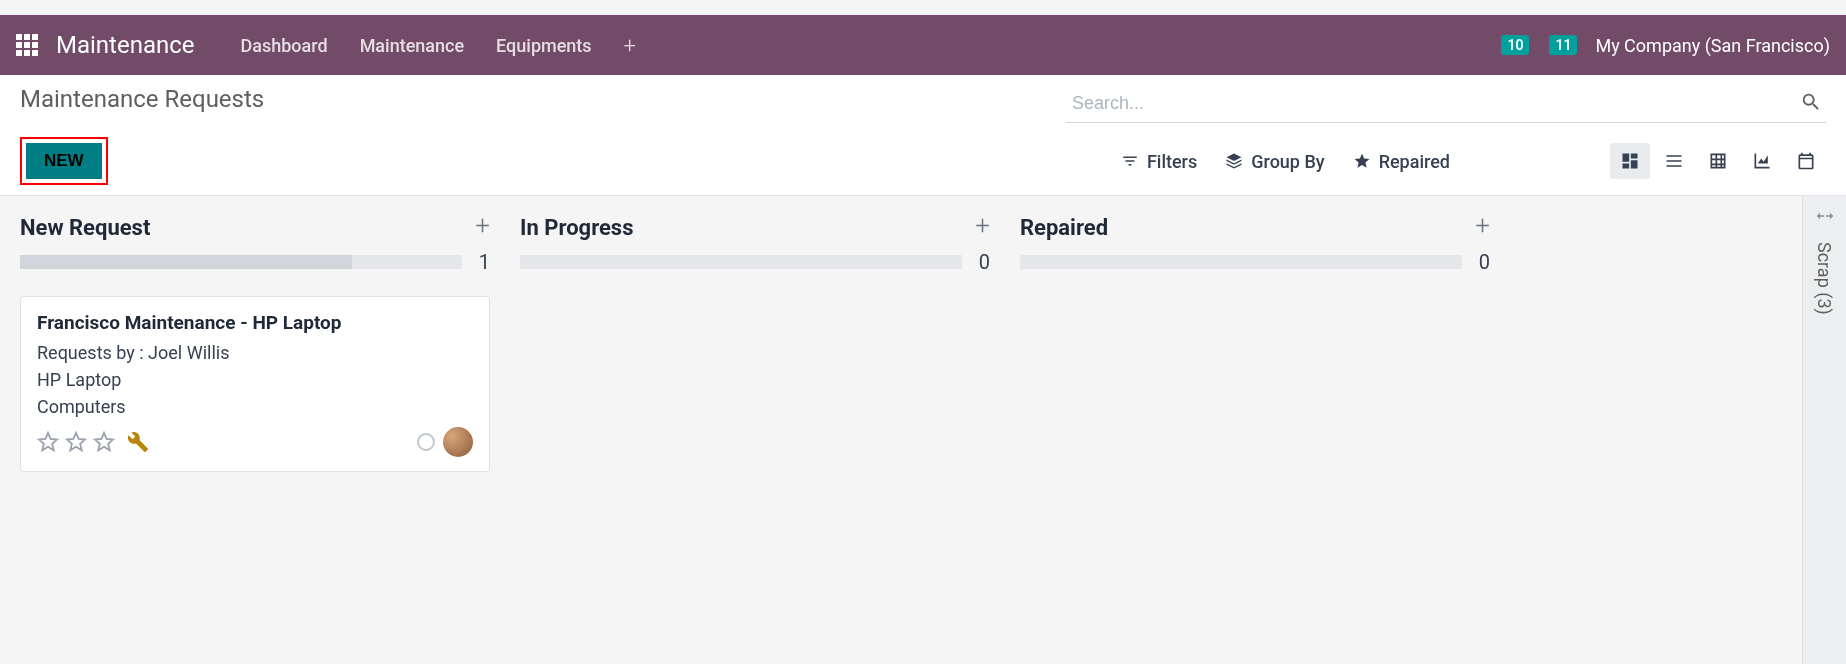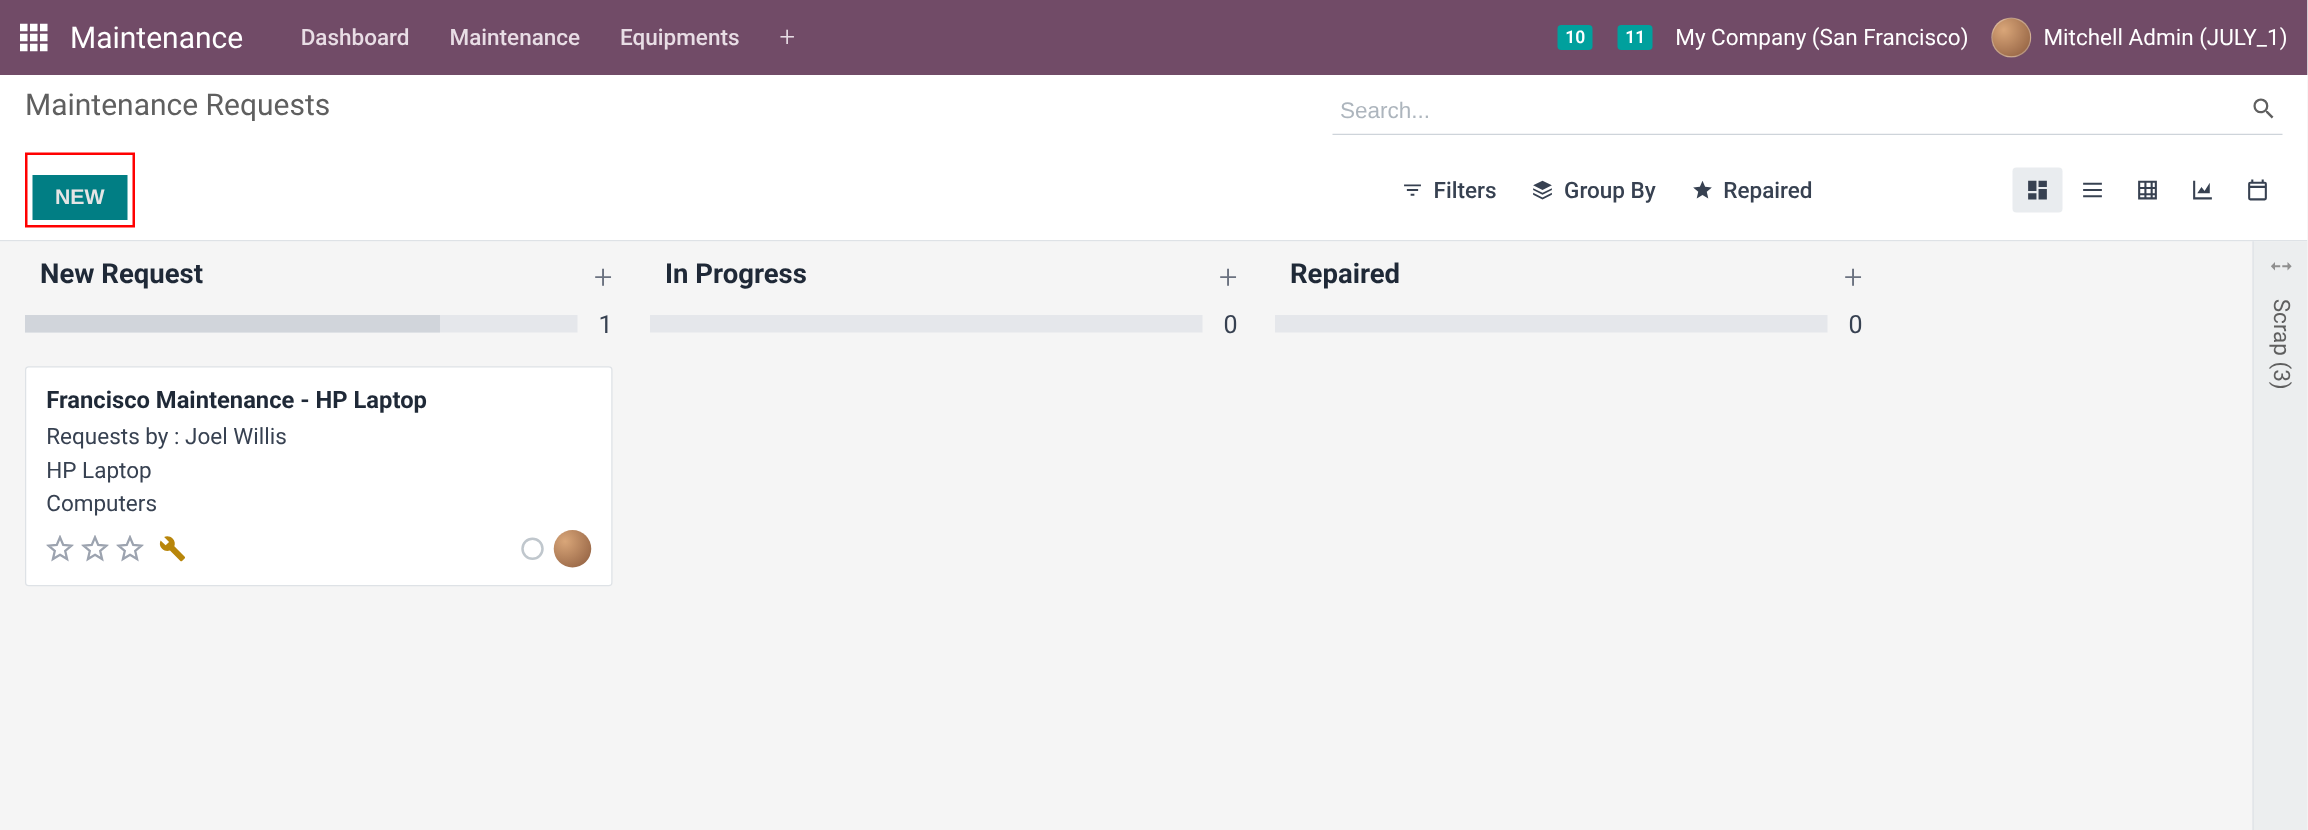--- a/index.html
+++ b/index.html
@@ -1,19 +1,19 @@
 <!DOCTYPE html>
 <html><head>
 <meta charset="utf-8">
 <style>
   * { box-sizing: border-box; margin: 0; padding: 0; }
   body { font-family: -apple-system, BlinkMacSystemFont, "Segoe UI", Roboto, sans-serif; background: #f5f5f5; color: #374151; width: 1846px; height: 664px; overflow: hidden; }
   
   
-  .topbar { background: #714b67; color: #fff; height: 60px; display: flex; align-items: center; padding: 12px 16px; font-size: 18px; }
+  .topbar { background: #714b67; color: #fff; height: 60px; display: flex; align-items: center; padding: 12px 16px; font-size: 18px; margin-top: 15px; }
   .apps-icon { display: grid; grid-template-columns: repeat(3, 6px); grid-template-rows: repeat(3, 6px); gap: 2px; margin-right: 18px; cursor: pointer; }
   .apps-icon span { background: #fff; display: block; width: 6px; height: 6px; }
   .app-title { font-size: 24px; font-weight: 400; margin-right: 30px; }
   .nav-item { padding: 8px 16px; cursor: pointer; color: #e8dde5; font-weight: 500; }
   .nav-plus { font-size: 22px; padding: 0 16px; cursor: pointer; color: #e8dde5; font-weight: 300; }
   .topbar-spacer { flex: 1; }
   .topbar-right { display: flex; align-items: center; gap: 18px; }
   .badge-wrap { position: relative; display: flex; align-items: center; cursor: pointer; }
   .badge { background: #00a09d; color: #fff; font-size: 14px; font-weight: 600; padding: 2px 6px; border-radius: 3px; margin-left: 2px; }
   .company-name { font-size: 18px; cursor: pointer; }
@@ -26,35 +26,35 @@
   .cp-top { display: flex; }
   .breadcrumb-title { font-size: 24px; color: #5f5f5f; }
   .cp-search { flex: 1; display: flex; justify-content: flex-end; }
   .search-wrap { width: 760px; position: relative; }
   .search-input { width: 100%; border: none; border-bottom: 1px solid #ced4da; padding: 8px 36px 8px 6px; font-size: 18px; outline: none; background: transparent; }
   .search-input::placeholder { color: #adb5bd; }
   .search-icon { position: absolute; right: 4px; top: 6px; width: 22px; height: 22px; fill: #5f5f5f; cursor: pointer; }
   
   .cp-bottom { display: flex; align-items: center; margin-top: 14px; }
   .new-btn-wrap { border: 2px solid #ff0000; padding: 4px; display: inline-block; }
-  .new-btn { background: #017e84; color: #e5e5e5; border: none; padding: 8px 18px; font-size: 17px; font-weight: 600; cursor: pointer; margin-top: 12px; }
+  .new-btn { background: #017e84; color: #000000; border: none; padding: 8px 18px; font-size: 17px; font-weight: 600; cursor: pointer; }
   .cp-mid-spacer { flex: 1; }
   .filter-group { display: flex; align-items: flex-start; gap: 28px; margin-right: 160px; }
   .filter-btn { display: flex; align-items: center; gap: 8px; cursor: pointer; color: #374151; font-size: 18px; font-weight: 500; }
   .filter-btn svg { width: 18px; height: 18px; fill: #374151; }
   .view-switcher { display: flex; align-items: center; gap: 4px; }
   .view-btn { width: 40px; height: 36px; display: flex; align-items: center; justify-content: center; cursor: pointer; border-radius: 3px; }
   .view-btn.active { background: #e9ecef; }
   .view-btn svg { width: 20px; height: 20px; fill: #374151; }
   
   
   .kanban-wrap { display: flex; height: calc(100% - 176px); }
   .kanban-columns { flex: 1; display: flex; padding: 14px 10px; gap: 10px; overflow-x: auto; }
   .kanban-col { width: 490px; flex-shrink: 0; padding: 0 10px; }
-  .col-header { display: flex; align-items: flex-start; justify-content: space-between; margin-left: 12px; }
+  .col-header { display: flex; align-items: flex-end; justify-content: space-between; }
   .col-title { font-size: 22px; font-weight: 700; color: #1f2937; }
   .col-plus { font-size: 26px; color: #6b7280; cursor: pointer; font-weight: 300; }
   .col-bar-row { display: flex; align-items: center; margin-top: 10px; gap: 12px; }
   .col-bar { height: 14px; flex: 1; background: #e5e7eb; }
   .col-bar.filled::before { content: ''; display: block; height: 100%; width: 75%; background: #d1d5db; }
   .col-count { font-size: 20px; color: #374151; min-width: 16px; text-align: right; }
   
   .kanban-card { background: #fff; border: 1px solid #dee2e6; border-radius: 3px; padding: 14px 16px; margin-top: 22px; cursor: pointer; }
   .card-title { font-size: 19px; font-weight: 700; color: #1f2937; margin-bottom: 8px; }
   .card-line { font-size: 18px; color: #374151; margin-bottom: 6px; }
@@ -105,24 +105,20 @@
         </svg>
       <span class="badge">10</span>
     </div>
     <div class="badge-wrap">
       <svg viewBox="0 0 24 24" class="clock-icon">
           <path d="M12 2a10 10 0 1 0 0 20 10 10 0 0 0 0-20zm1 11h-4v-2h2V7h2v6z" fill="#e8dde5"></path>
         </svg>
       <span class="badge">11</span>
     </div>
     <div class="company-name">My Company (San Francisco)</div>
-    <div class="user-block">
-      <div class="avatar"></div>
-      <div class="user-name">Mitchell Admin (JULY_1)</div>
-    </div>
   </div>
 </div>
 
 <div class="control-panel">
   <div class="cp-top">
     <div class="breadcrumb-title">Maintenance Requests</div>
     <div class="cp-search">
       <div class="search-wrap">
         <input class="search-input" placeholder="Search..." style="">
         <svg class="search-icon" viewBox="0 0 24 24">

